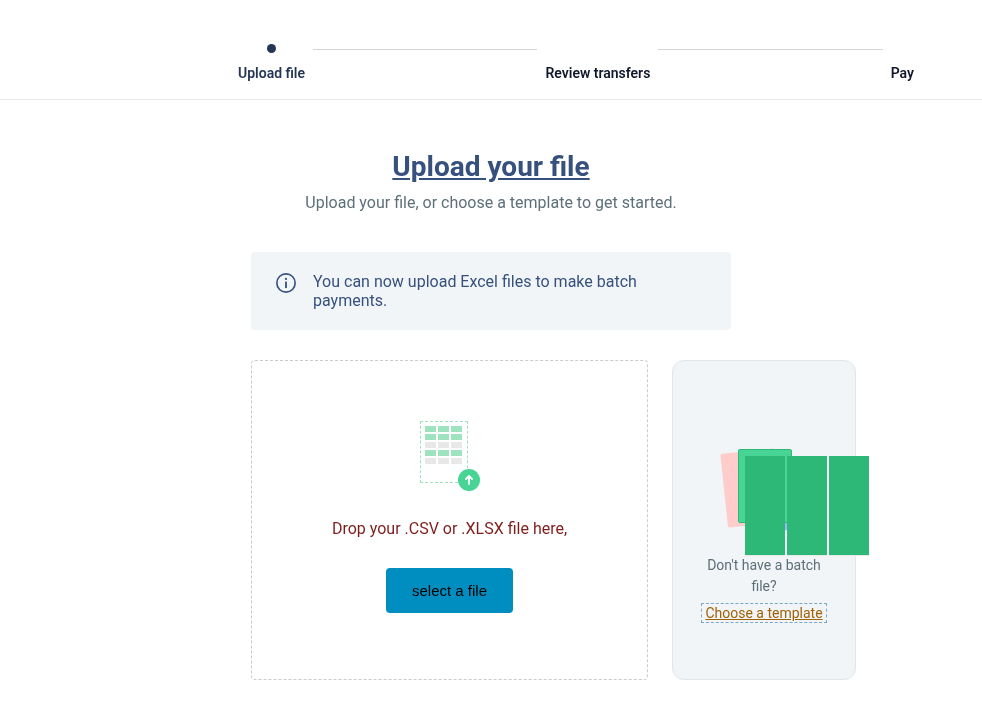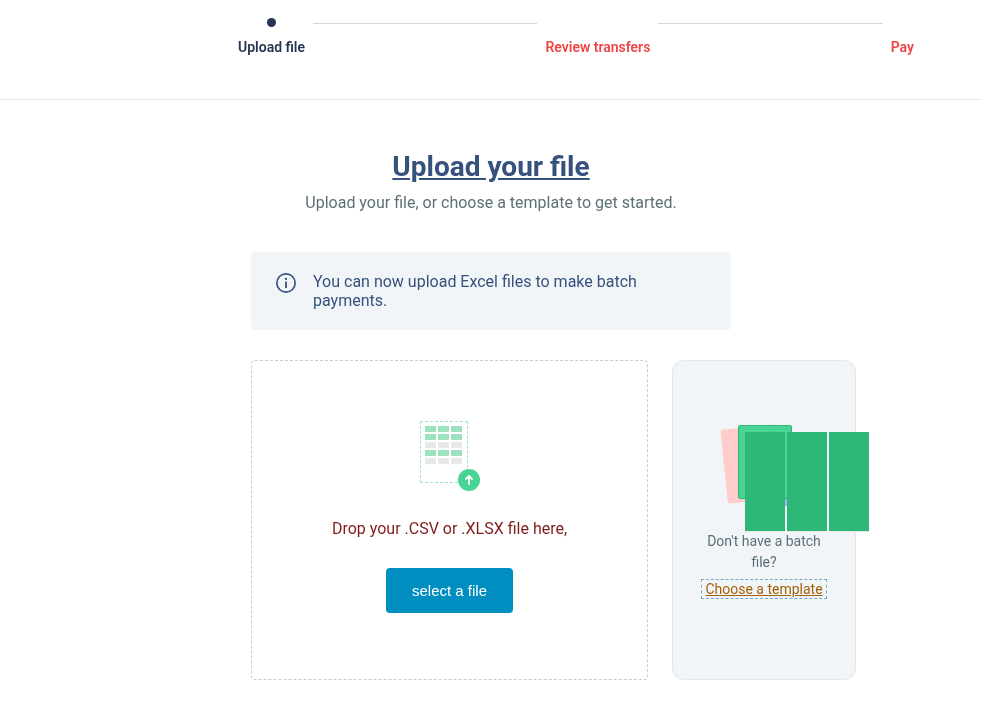--- a/index.html
+++ b/index.html
@@ -43,21 +43,21 @@
     .logo-business {
       color: #253655;
       font-size: 22px;
       font-weight: 300;
       letter-spacing: -0.5px;
     }
     .stepper {
       position: absolute;
       left: 230px;
       right: 60px;
-      top: 18px;
+      top: 44px;
     }
     .stepper-line {
       height: 1px;
       background: #d3d5d8;
       position: absolute;
       top: 5px;
       left: 70px;
       right: 30px;
     }
     .stepper-items {
@@ -85,21 +85,21 @@
       background: transparent;
     }
     .step-label {
       font-size: 14px;
       color: #253655;
     }
     .step-label.active {
       font-weight: 600;
     }
     .step-label.inactive {
-      color: #ef4444;
+      color: #0f172a;
       font-weight: 600;
     }
     .content {
       padding: 50px 0;
       max-width: 900px;
       margin: 0 auto;
       text-align: center;
     }
     .page-title {
       font-size: 28px;
@@ -190,34 +190,34 @@
     .upload-badge svg {
       fill: white;
     }
     .drop-text {
       font-size: 16px;
       color: #7f1d1d;
       margin-bottom: 30px;
     }
     .select-button {
       background: #008ec0;
-      color: #ffffff;
+      color: #000000;
       border: none;
       padding: 14px 26px;
       font-size: 15px;
       font-weight: 500;
       border-radius: 4px;
       cursor: pointer;
     }
     .template-card {
       width: 184px;
       background: #f2f5f7;
       border: 1px solid #e2e6e8;
       border-radius: 12px;
-      padding: 64px 20px 40px;
+      padding: 88px 20px 40px;
       display: flex;
       flex-direction: column;
       align-items: center;
     }
     .template-illustration {
       position: relative;
       width: 80px;
       height: 84px;
       margin-bottom: 22px;
     }

